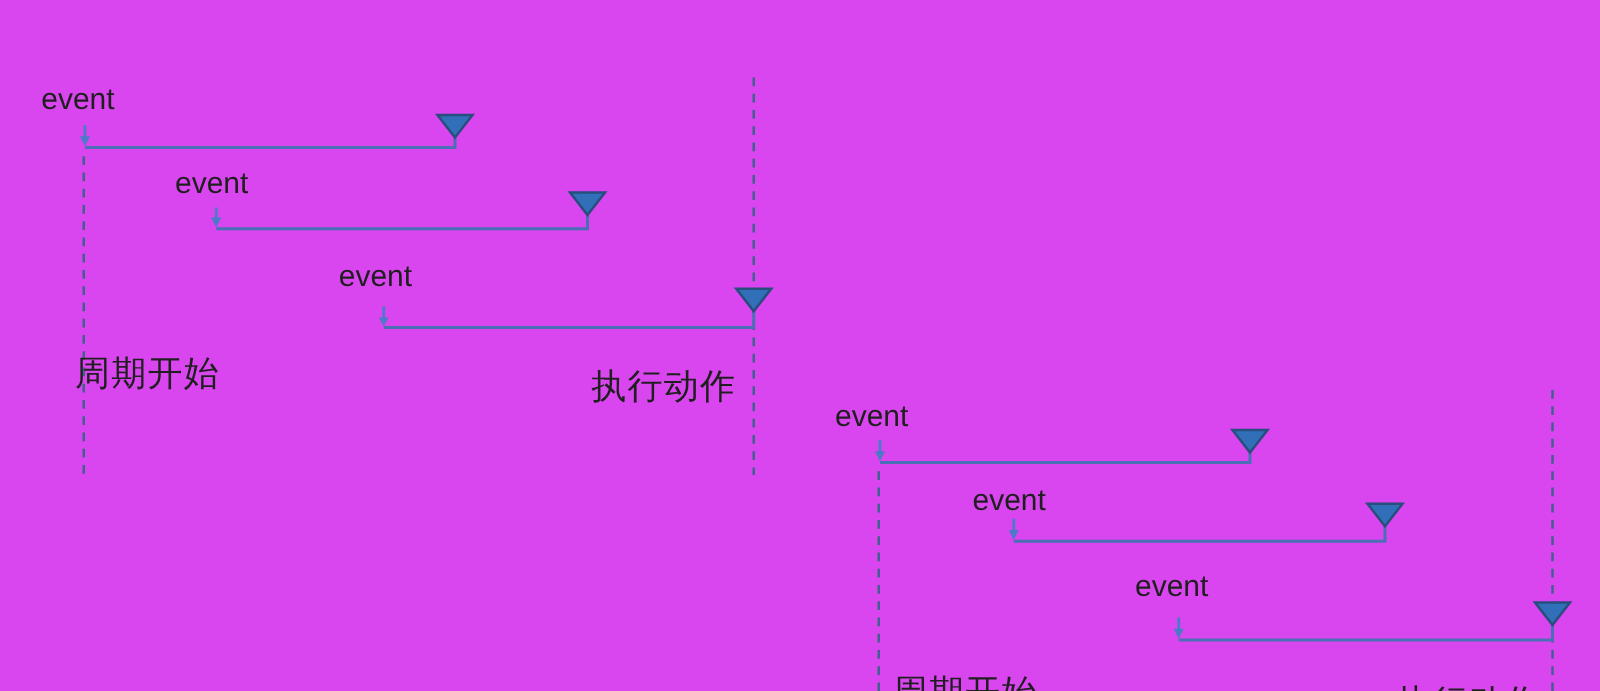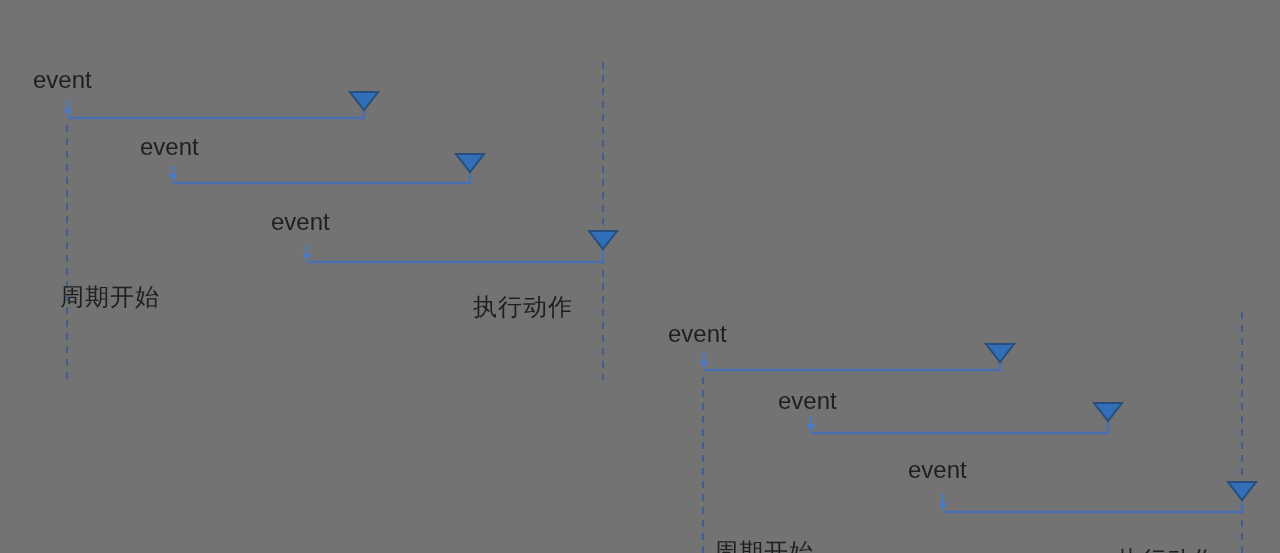--- a/index.html
+++ b/index.html
@@ -1,39 +1,39 @@
 <!DOCTYPE html>
 <html style="--line: #4a6fb5; --arrow: #4b7ac8; --funnel-fill: #3170b9; --funnel-stroke: #274e7d; --dashed: #41608f; --text: #1f1f1f;"><head>
 <meta charset="utf-8">
 <style>
   html, body { margin: 0; padding: 0; background: #ffffff; }
   #canvas {
     position: relative;
     width: 1280px;
     height: 553px;
     overflow: hidden;
-    background: #737373;
+    background: #d946ef;
     font-family: "Liberation Sans", "DejaVu Sans", sans-serif;
   }
   #shapes { position: absolute; left: 0; top: 0; }
   .hline   { fill: none; stroke: var(--line, #4a6fb5); stroke-width: 2.4; }
   .dashline{ fill: none; stroke: var(--dashed, #41608f); stroke-width: 2; stroke-dasharray: 7 6; }
   .arrow-line { stroke: var(--arrow, #4b7ac8); stroke-width: 2.2; }
   .arrow-head { fill: var(--arrow, #4b7ac8); stroke: none; }
   .funnel  { fill: var(--funnel-fill, #3170b9); stroke: var(--funnel-stroke, #274e7d); stroke-width: 2; stroke-linejoin: miter; }
   .evt-label {
     position: absolute;
     font-size: 24px;
     line-height: 1;
     color: var(--text, #1f1f1f);
     white-space: nowrap;
   }
   .cn-label {
     position: absolute;
-    font-size: 24px;
+    font-size: 28px;
     line-height: 1.05;
     letter-spacing: 1px;
     color: var(--text, #1f1f1f);
     white-space: nowrap;
   }
 </style>
 </head>
 <body>
 
 <div id="canvas">

